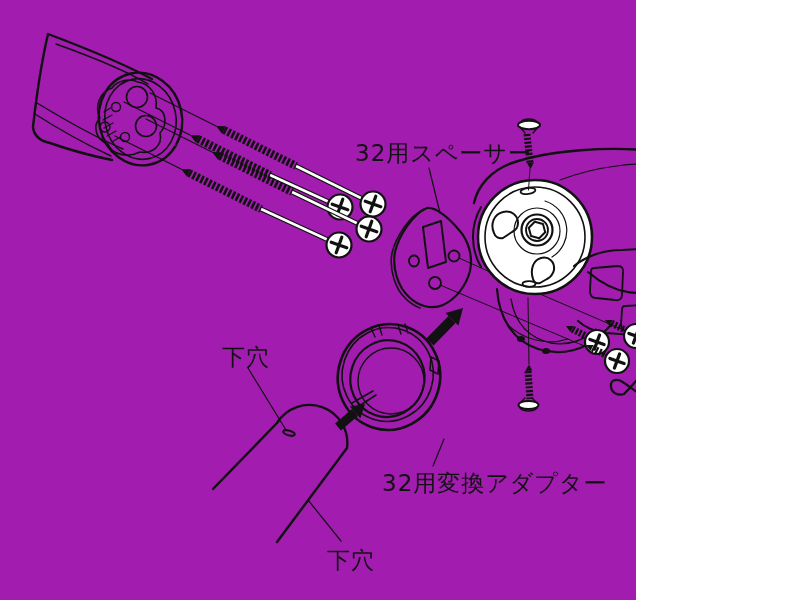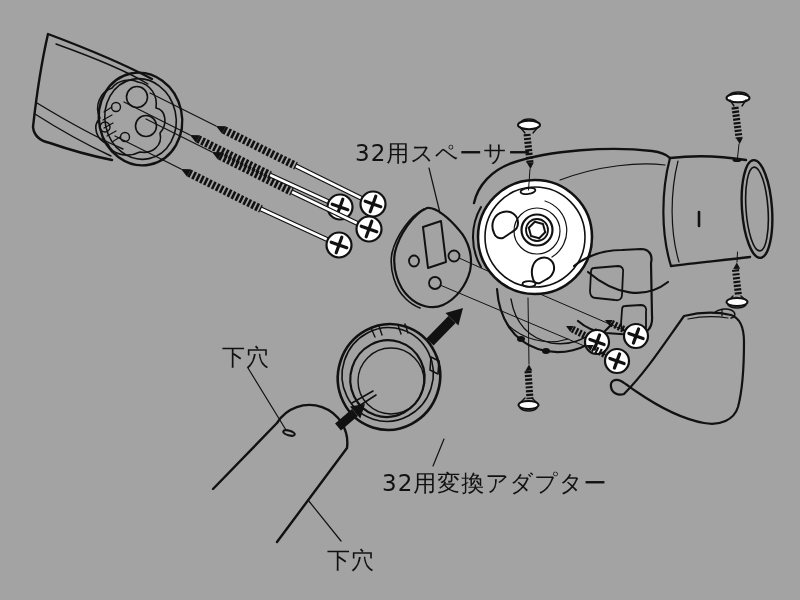--- a/index.html
+++ b/index.html
@@ -1,16 +1,16 @@
 <!DOCTYPE html>
 <html><head>
 <meta charset="utf-8">
 <style>
   html,body{margin:0;padding:0;background:#fff;}
-  .stage{width:800px;height:600px;background:#a3a3a3;position:relative;overflow:hidden;
+  .stage{width:636px;height:600px;background:#a21caf;position:relative;overflow:hidden;
          font-family:"DejaVu Sans","Liberation Sans",sans-serif;}
   svg{display:block}
   svg *{vector-effect:non-scaling-stroke;}
   .ln{fill:none;stroke:#111;stroke-linecap:round;stroke-linejoin:round;}
   .w10{stroke-width:1.0}.w12{stroke-width:1.2}.w14{stroke-width:1.4}
   .w16{stroke-width:1.6}.w18{stroke-width:1.8}.w20{stroke-width:2.0}
   .w22{stroke-width:2.2}.w24{stroke-width:2.4}.w26{stroke-width:2.6}
   .whitefill{fill:#fff;stroke:#111;}
   .black{fill:#111;stroke:none;}
   .thread{fill:none;stroke:#111;stroke-width:8;stroke-dasharray:2.6 1.8;stroke-linecap:butt;}

